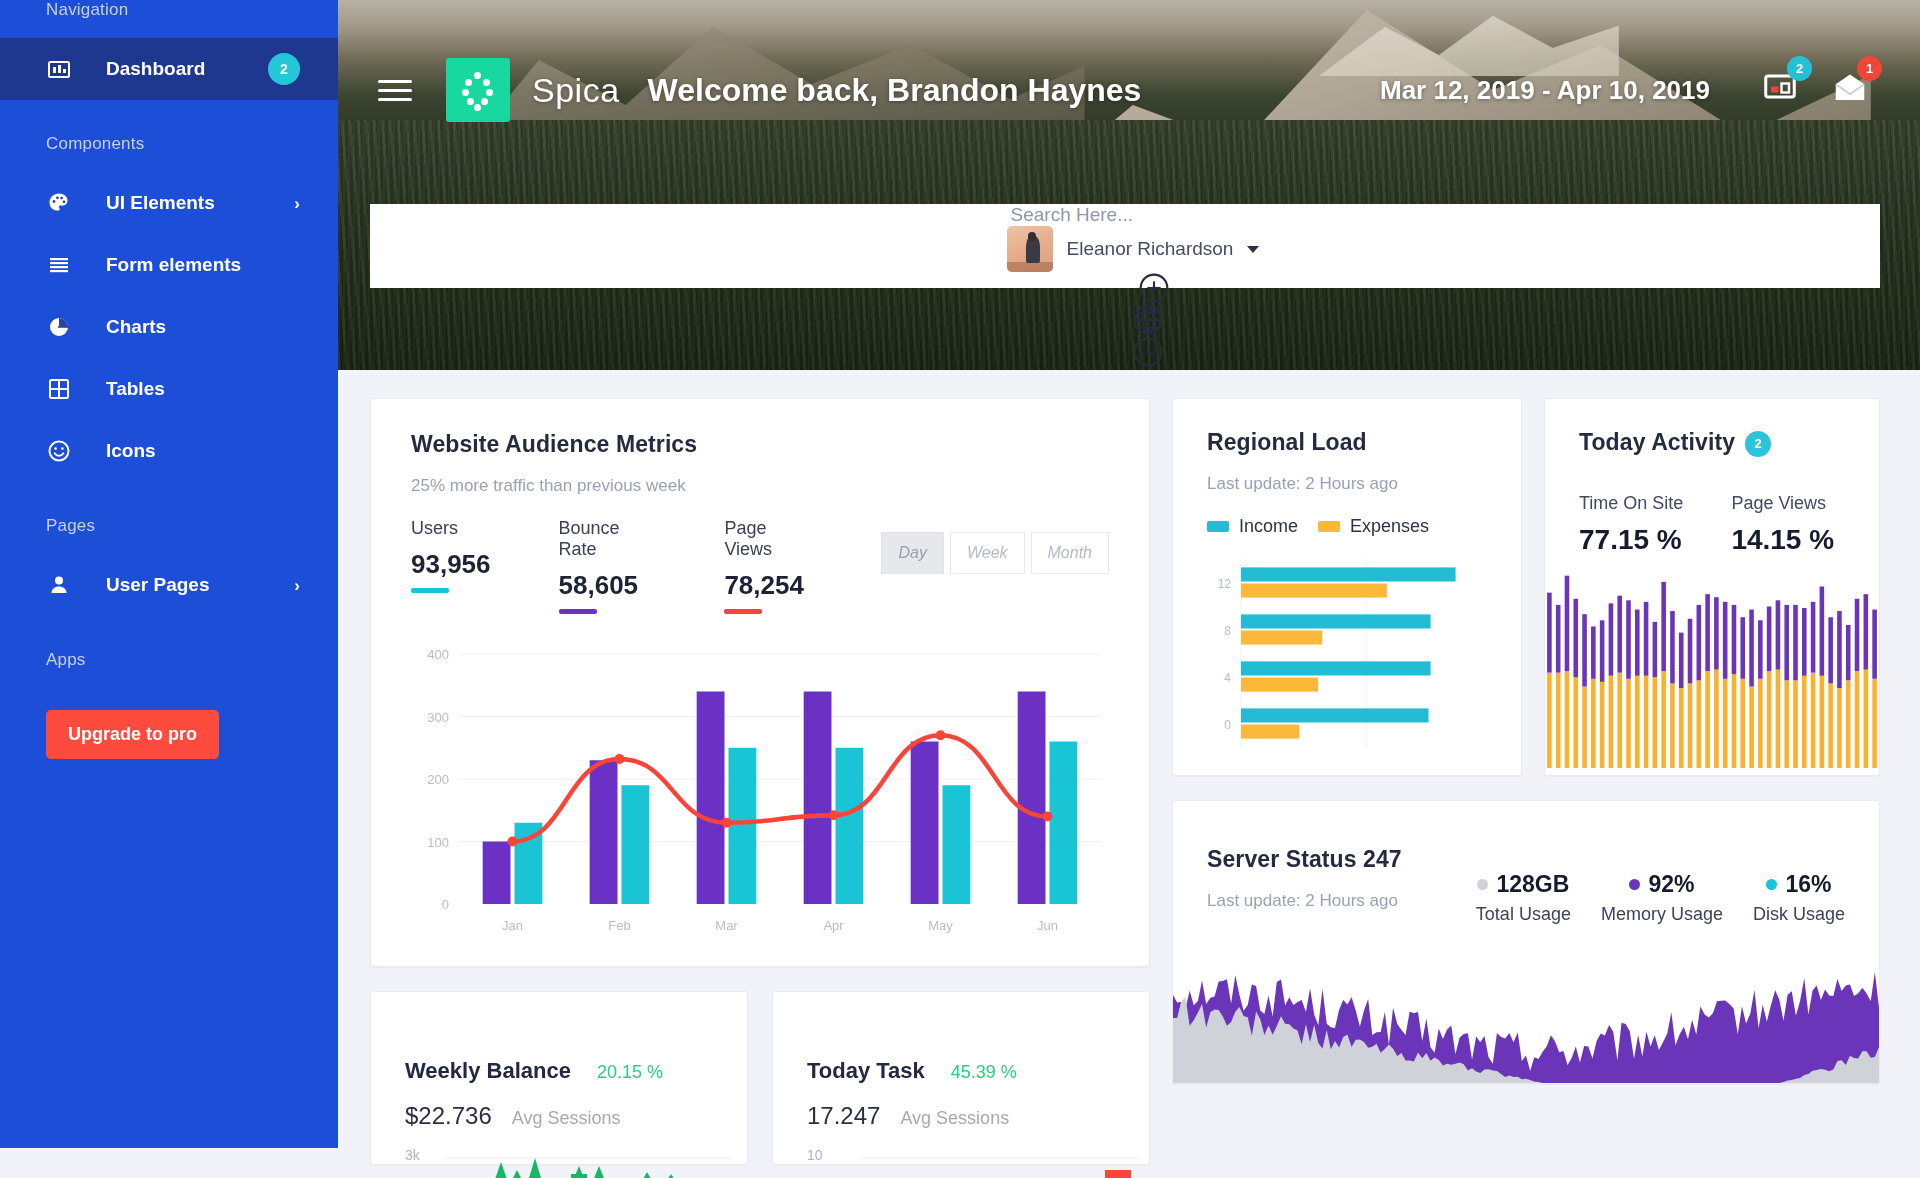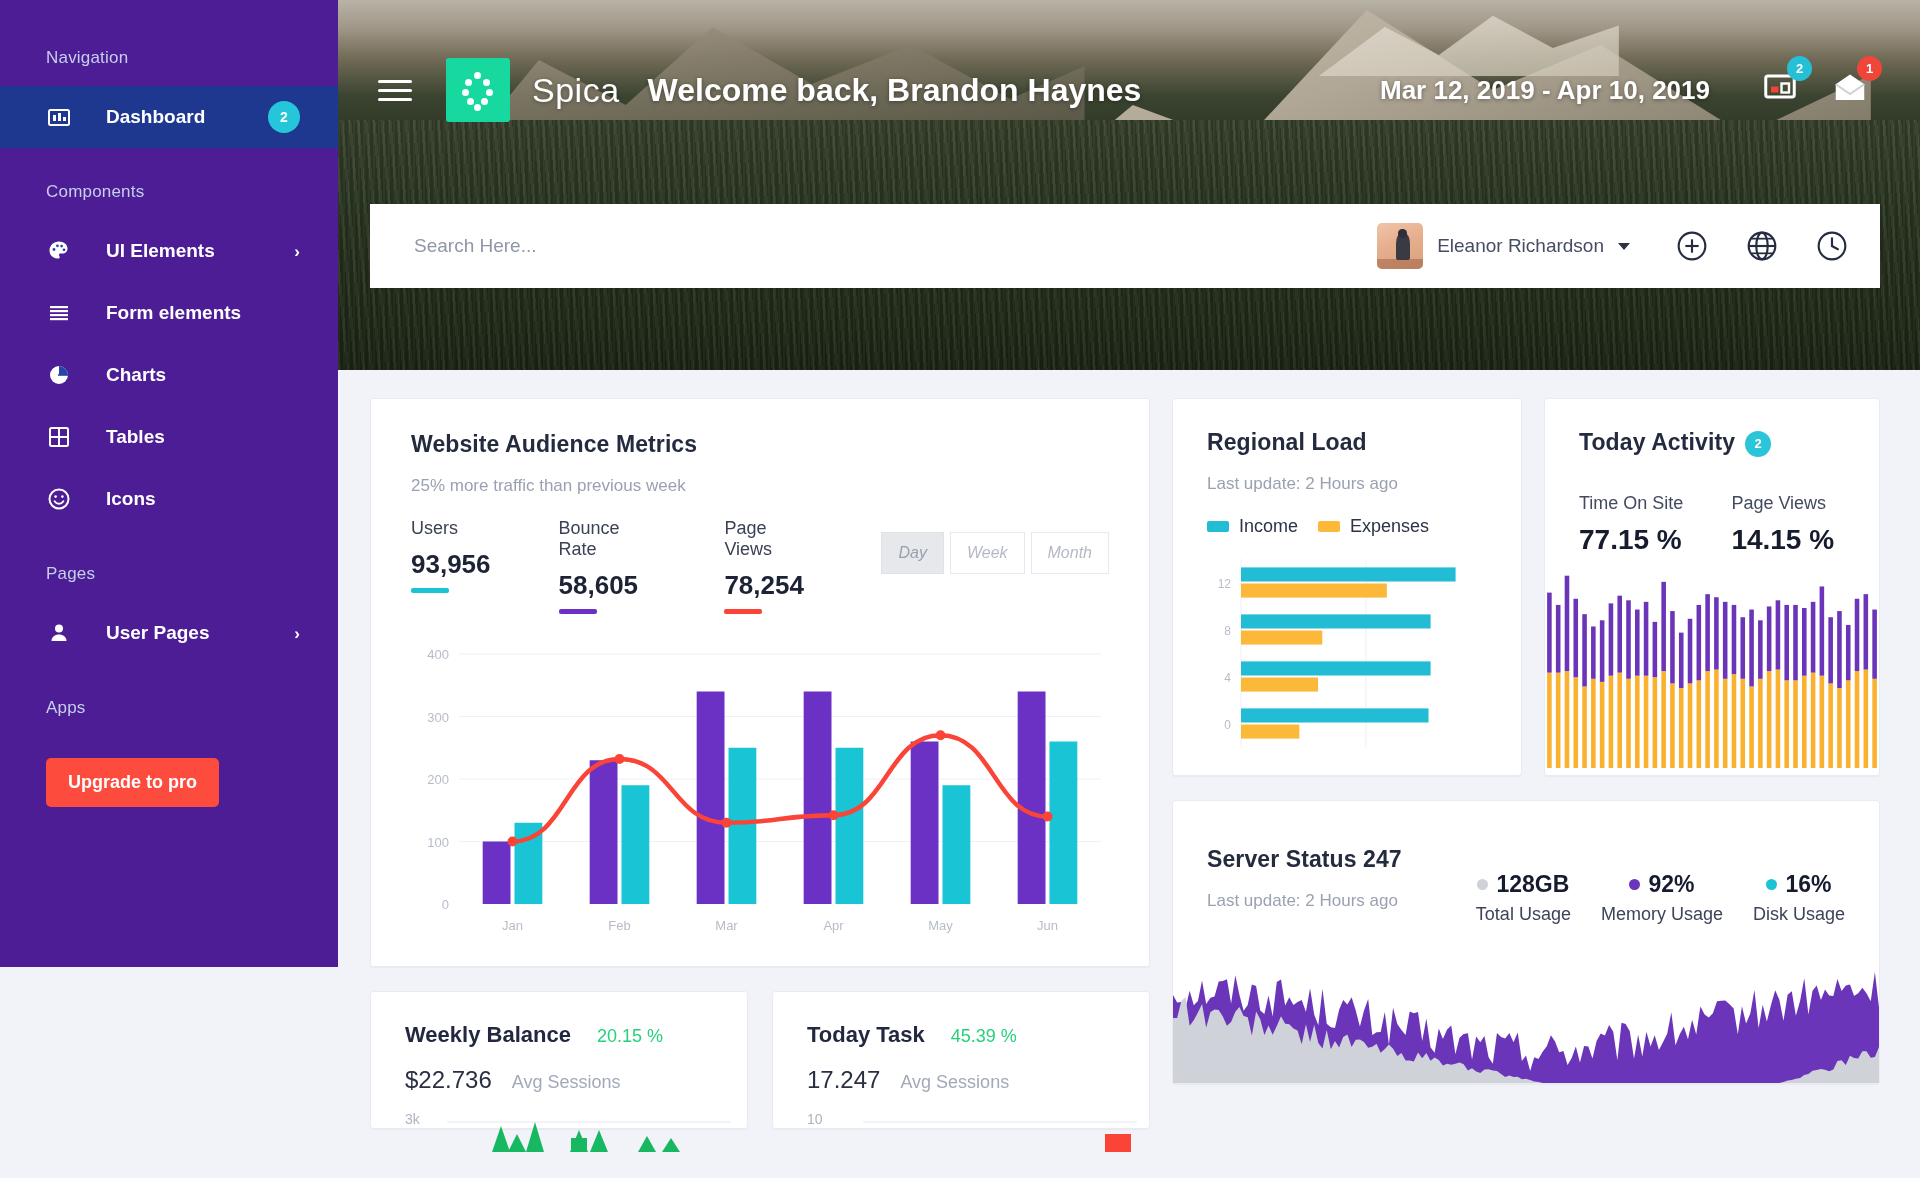--- a/index.html
+++ b/index.html
@@ -7,24 +7,23 @@
   body {
     font-family: "Liberation Sans", sans-serif;
     background: #f2f3f8;
     color: #2a3042;
     -webkit-font-smoothing: antialiased;
   }
   .app { display: flex; width: 1920px; height: 1178px; }
 
   
   .sidebar {
-    width: 338px; min-width: 338px; height: 967px;
-    background: #4c1d95;
+    width: 338px; min-width: 338px; height: 1148px;
+    background: #1d4ed8;
     position: relative;
-    padding-top: 48px;
   }
   .nav-caption {
     color: #c6cfeb; font-size: 17px; font-weight: 400;
     padding: 0 0 0 46px; margin-bottom: 18px; letter-spacing: .2px;
   }
   .nav-caption.gap { margin-top: 34px; }
   .nav-item {
     display: flex; align-items: center;
     height: 62px; padding-left: 46px; padding-right: 38px;
     color: #ffffff; font-size: 19px; font-weight: 700;
@@ -132,20 +131,21 @@
   }
   .tb-badge.teal { background: #26c0d6; }
   .tb-badge.red  { background: #f0463a; }
 
   
   .searchbar {
     position: absolute; z-index: 4; left: 32px; right: 40px; top: 204px;
     height: 84px; background: #fff;
     display: flex; align-items: center; padding: 0 28px 0 44px;
     box-shadow: 0 1px 2px rgba(0,0,0,.06);
+    flex-direction: column;
   }
   .search-input {
     border: none; outline: none; background: transparent;
     font-family: inherit; font-size: 19px; color: #2a3042; flex: 1 1 auto;
   }
   .search-input::placeholder { color: #8f96a8; }
   .user-chip { display: flex; align-items: center; gap: 14px; cursor: pointer; }
   .avatar {
     width: 46px; height: 46px; border-radius: 5px; overflow: hidden;
     background: linear-gradient(160deg,#f0c4a8 0%, #e7ae8d 45%, #d9a07e 100%);
@@ -225,21 +225,21 @@
   .sv { text-align: center; }
   .sv-top { display: flex; align-items: center; gap: 8px; justify-content: center; }
   .dot { width: 11px; height: 11px; border-radius: 50%; display: block; }
   .sv-val { font-size: 23px; font-weight: 700; color: #161c2e; }
   .sv-lbl { font-size: 18px; color: #3d4459; margin-top: 6px; }
 
   
   .row-small { display: flex; gap: 24px; margin-top: 24px; }
   .card-small { flex: 1 1 0; }
   .small-head { display: flex; align-items: baseline; }
-  .small-title { font-size: 22px; font-weight: 700; color: #222840; }
+  .small-title { font-size: 22px; font-weight: 700; color: #222840; margin-top: 36px; }
   .small-pct { font-size: 18px; color: #28d07b; margin-left: 26px; font-weight: 400; }
   .small-row2 { display: flex; align-items: baseline; margin-top: 18px; }
   .small-val { font-size: 24px; color: #2a3042; }
   .small-sub { font-size: 18px; color: #a3a9b8; margin-left: 20px; }
   .spark { margin-top: 16px; position: relative; }
   .spark-lbl { font-size: 14px; color: #aeb3c0; }
   svg text { font-family: "Liberation Sans", sans-serif; }
 </style>
 </head>
 <body>

